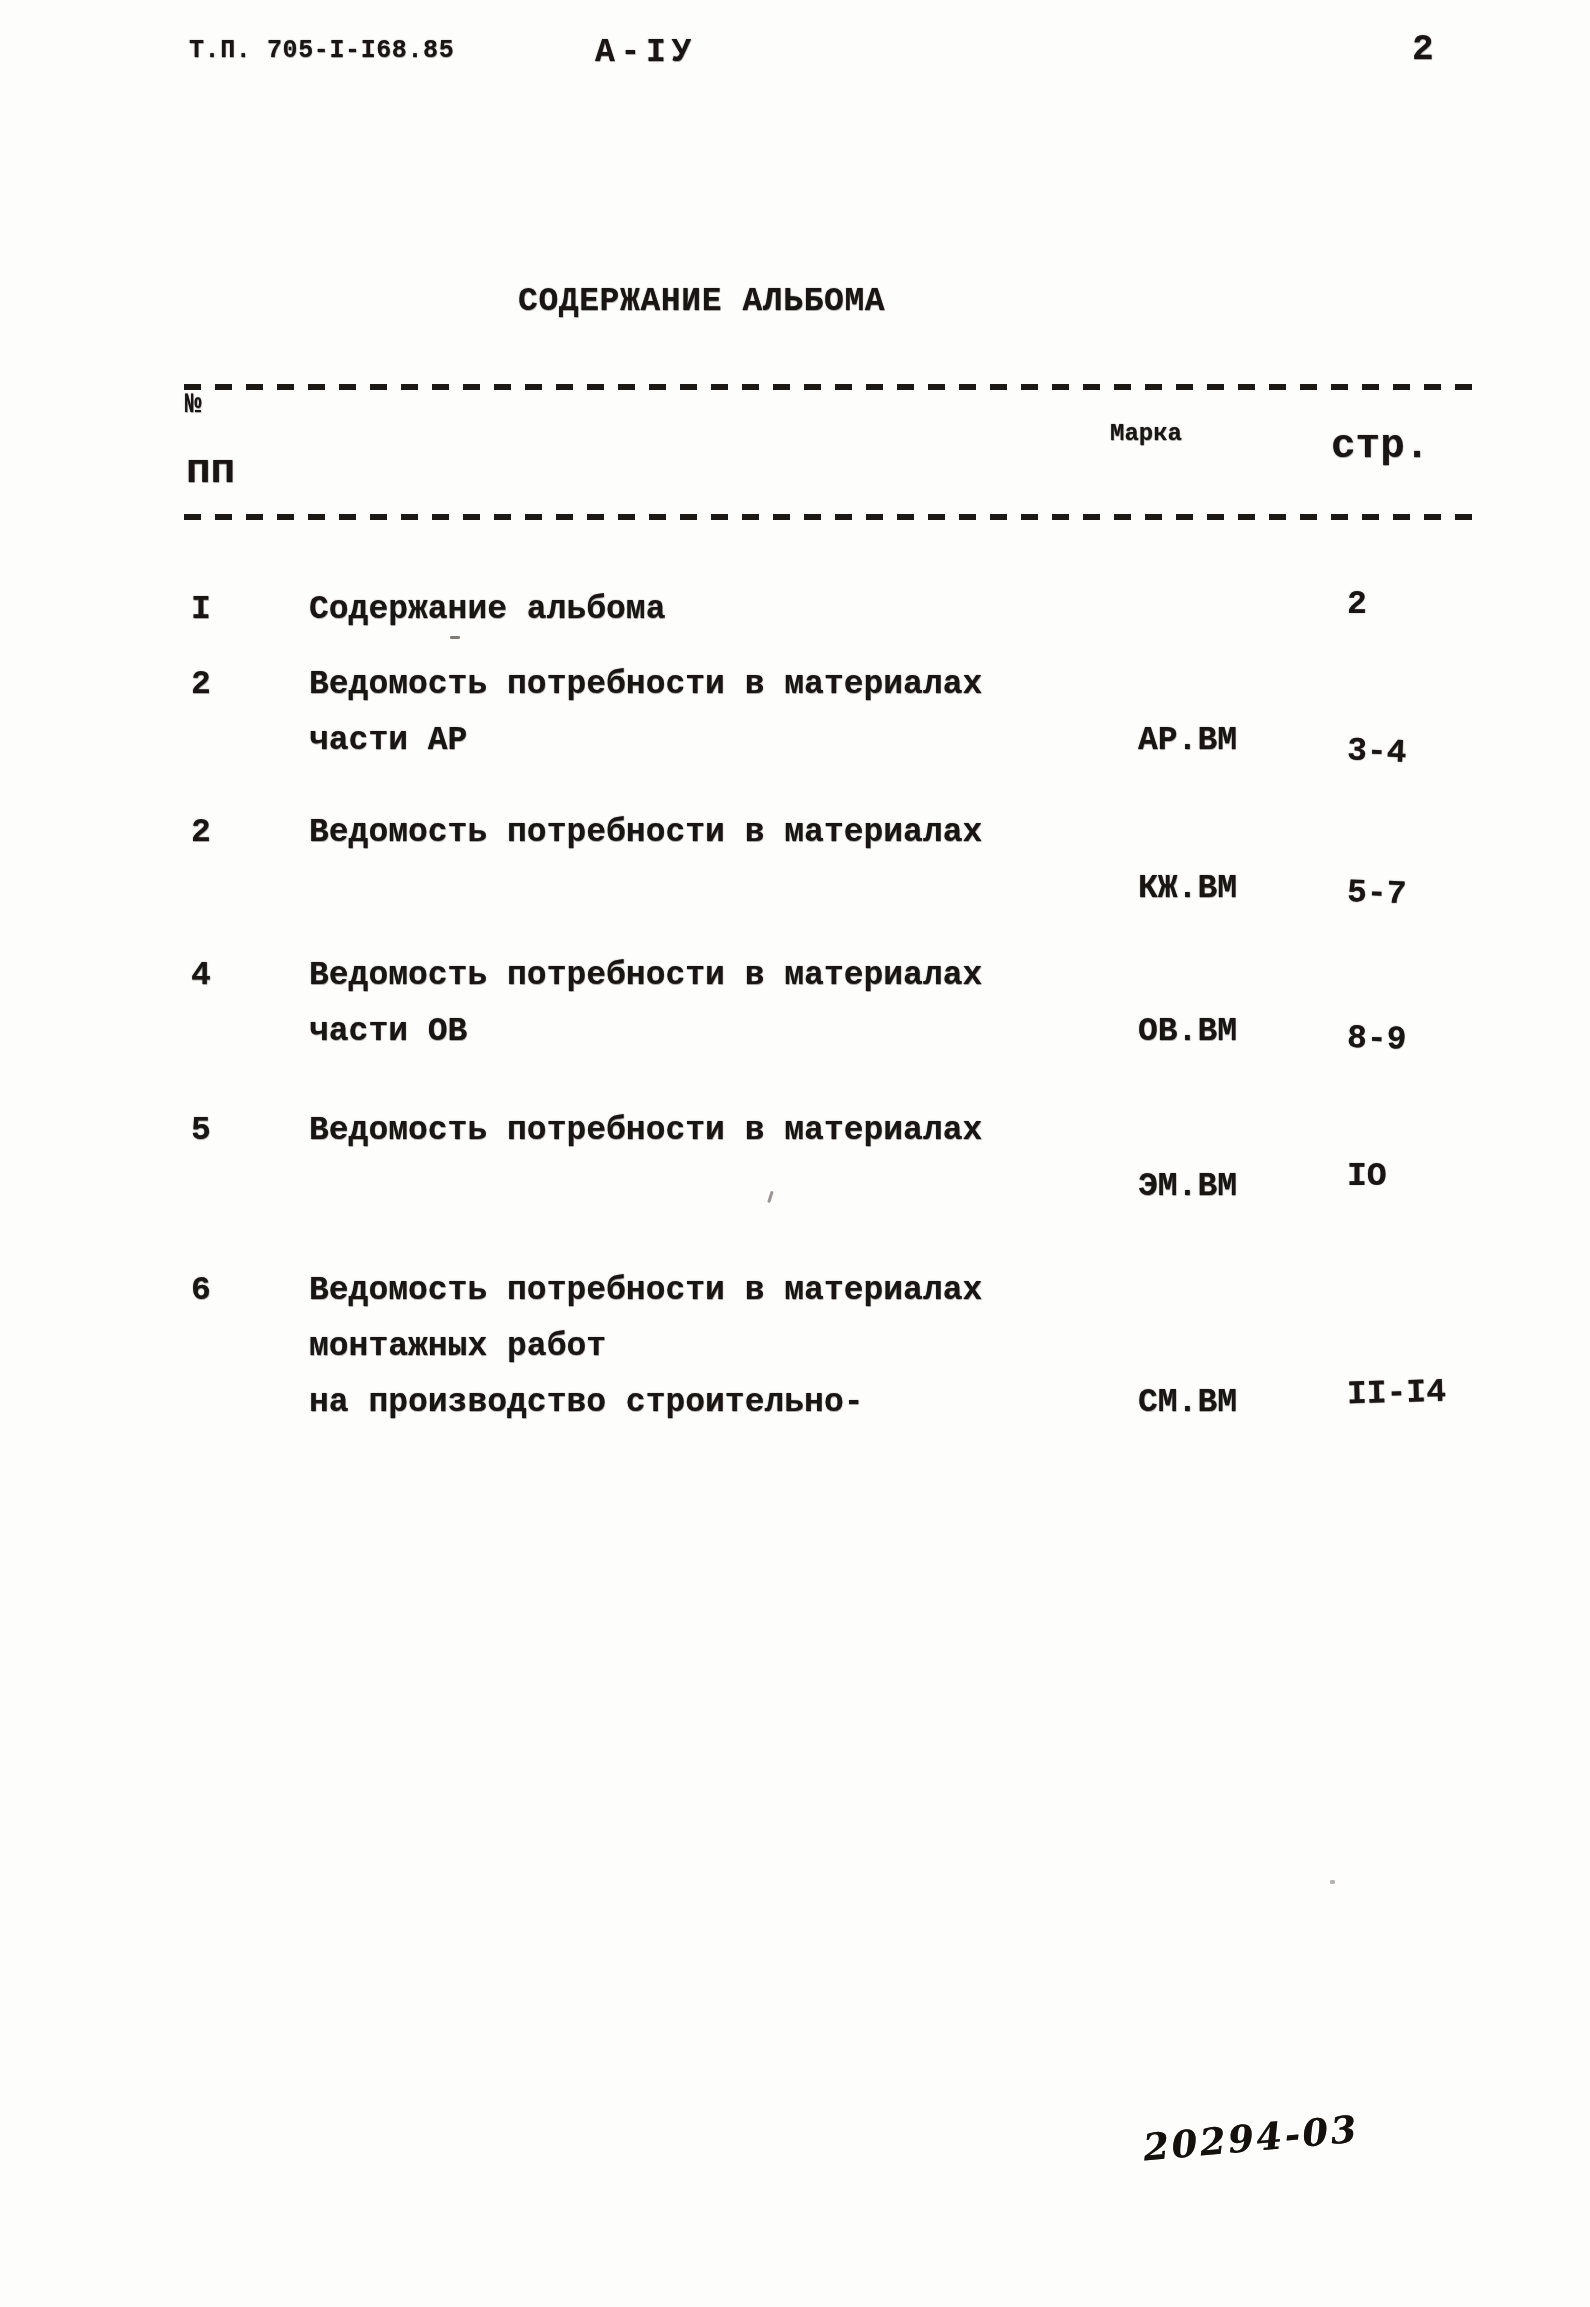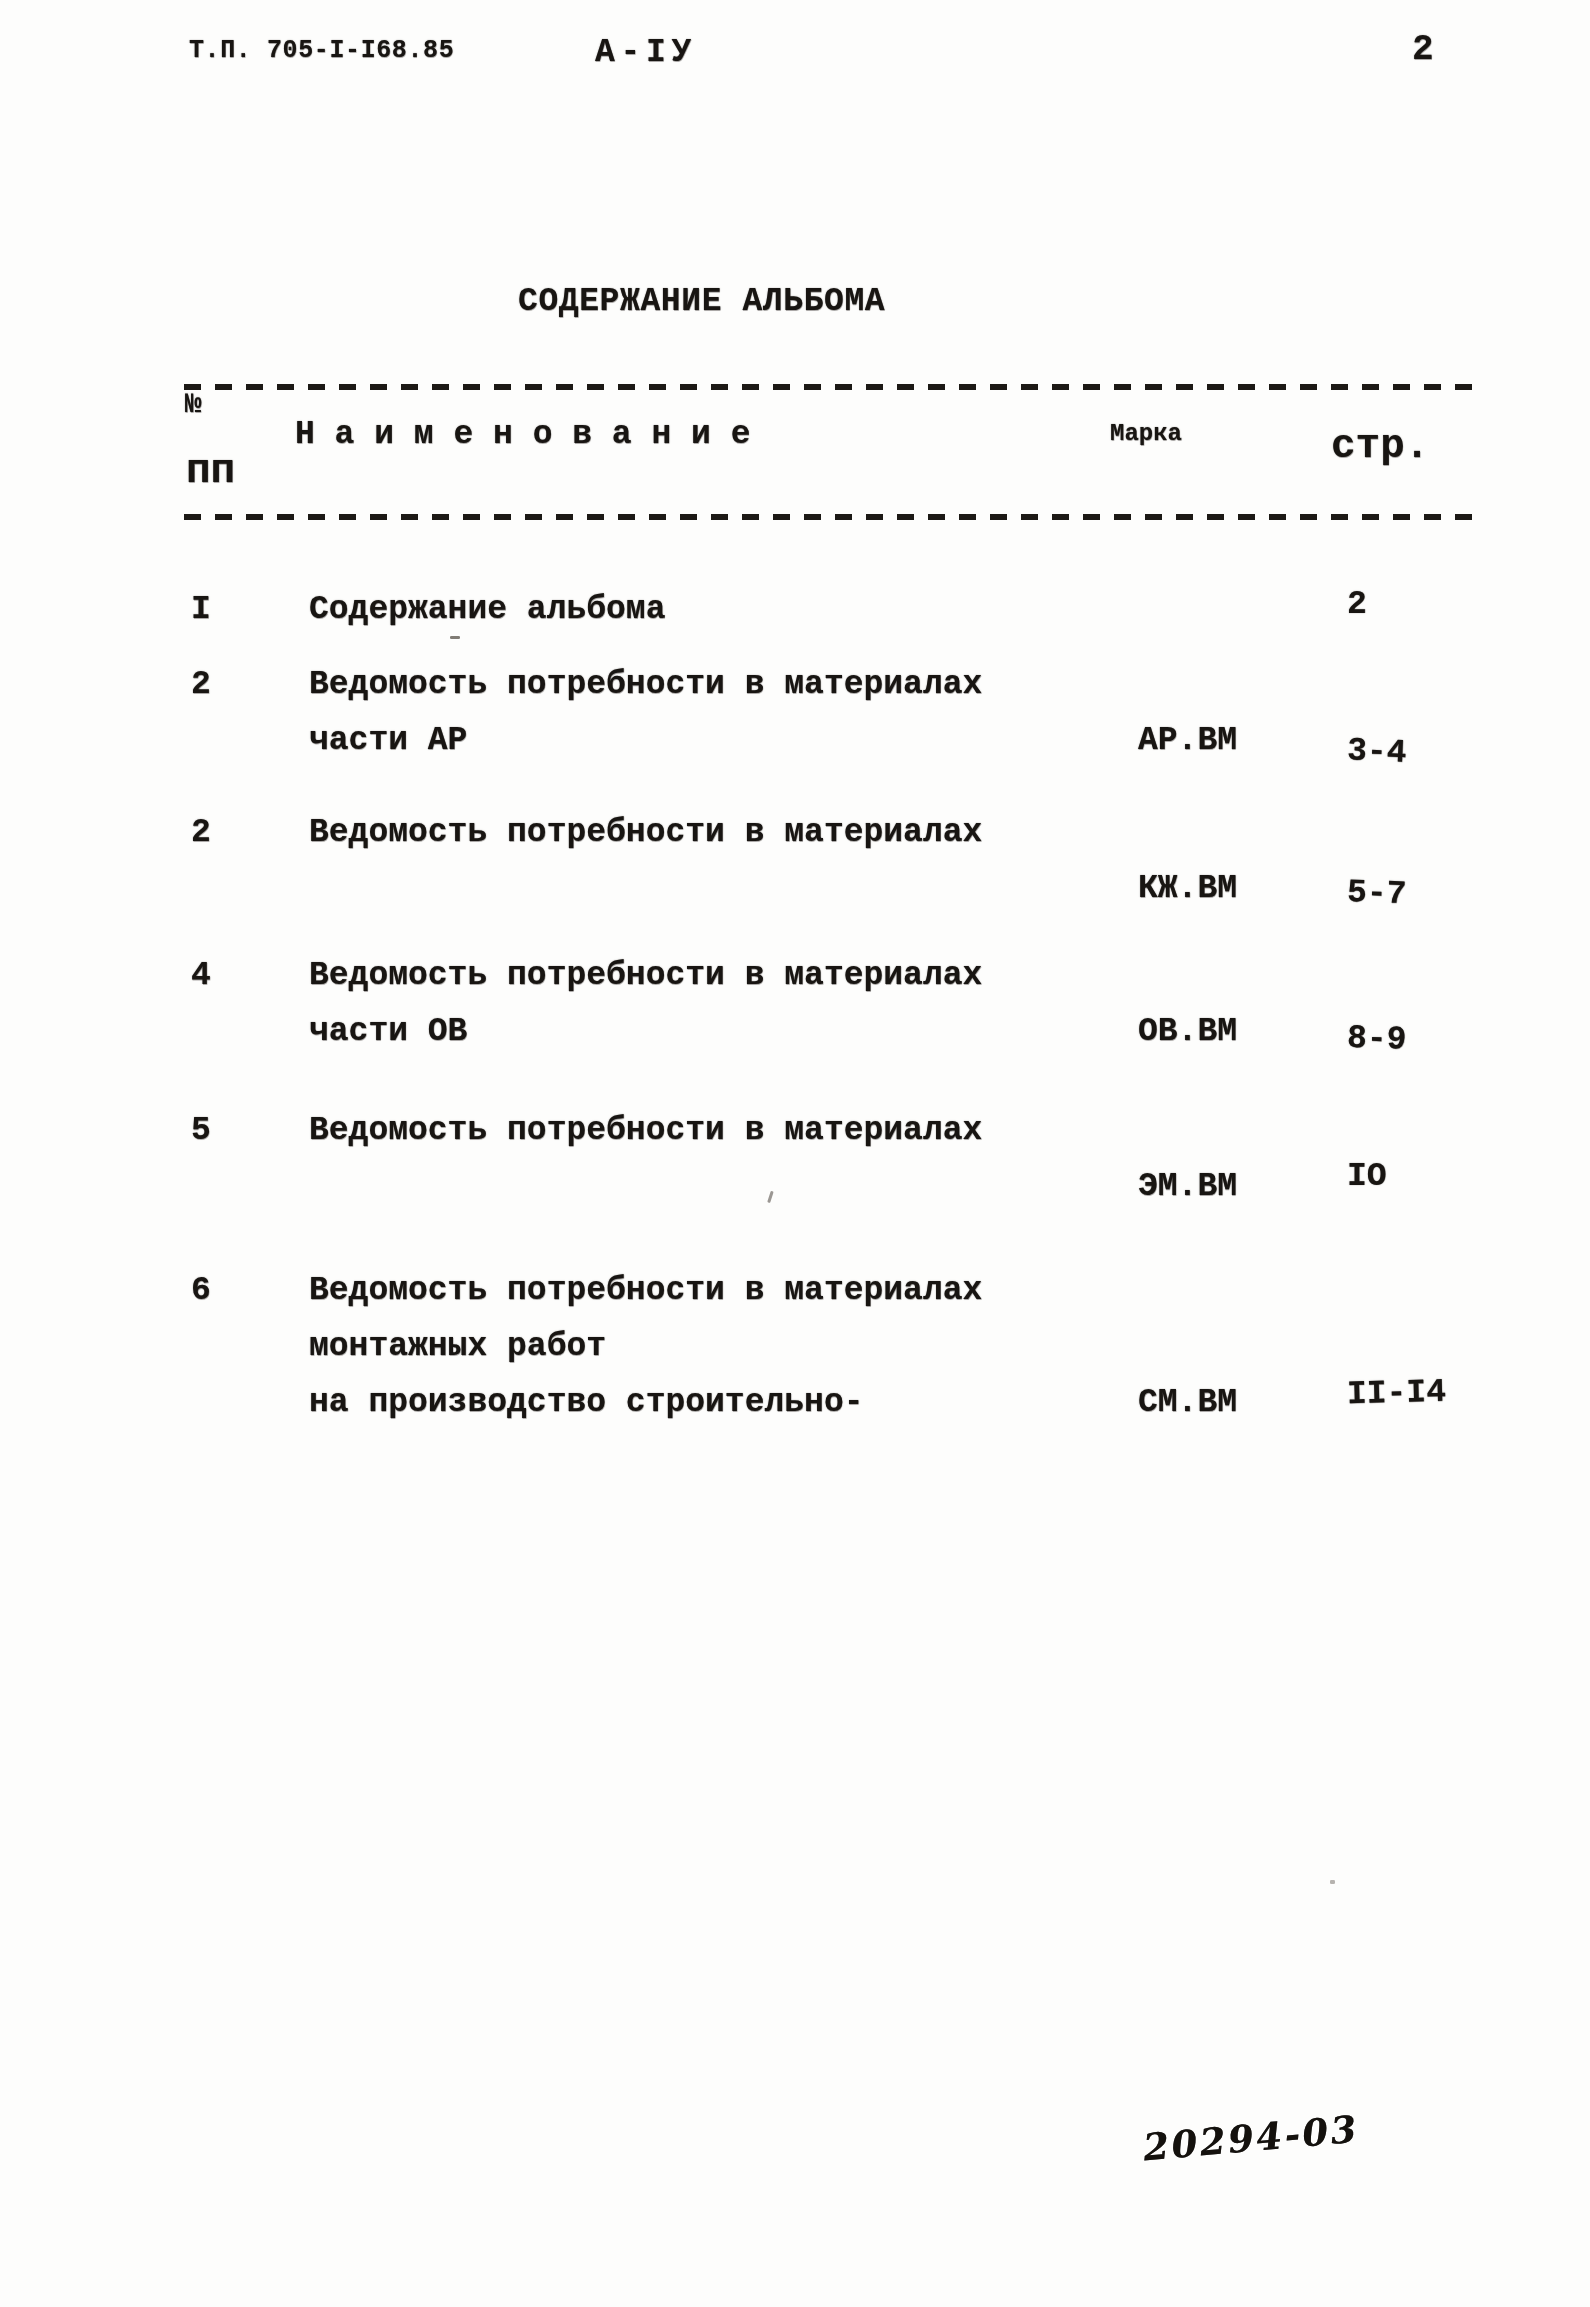--- a/index.html
+++ b/index.html
@@ -85,21 +85,20 @@
   <div class="tw doc-series">А-IУ</div>
   <div class="tw page-num">2</div>
 
   <div class="tw title">СОДЕРЖАНИЕ АЛЬБОМА</div>
 
   <div class="rule rule-top"></div>
   <div class="rule rule-mid"></div>
 
   <div class="tw th-num1">№</div>
   <div class="tw th-num2">пп</div>
-  <div class="tw th-name">Н а и м е н о в а н и е</div>
   <div class="tw th-mark">Марка</div>
   <div class="tw th-page">стр.</div>
 
   <div class="row row-1 lines-1">
     <div class="tw num">I</div>
     <div class="name">
       <div class="tw">Содержание альбома</div>
     </div>
     <div class="tw pages">2</div>
   </div>

